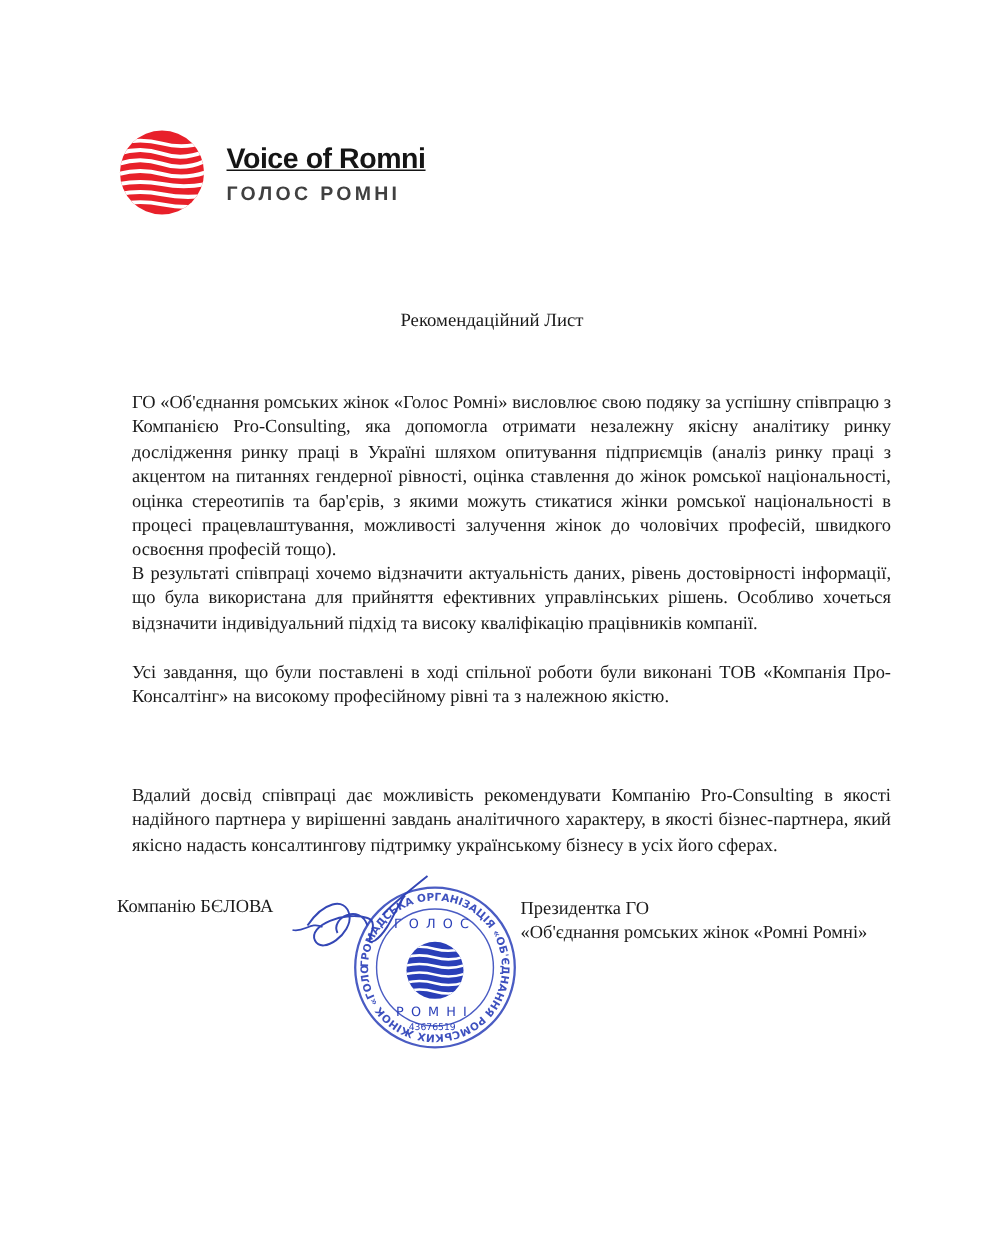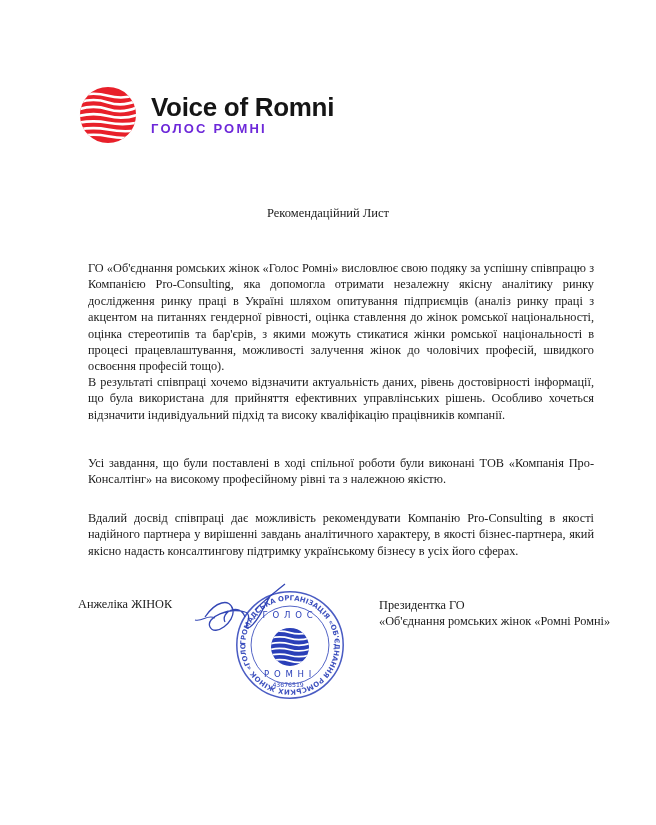--- a/index.html
+++ b/index.html
@@ -1,29 +1,29 @@
 <!DOCTYPE html>
 <html><head>
   <meta charset="utf-8">
   <style>
     html, body { margin: 0; padding: 0; background: #ffffff; }
     body { width: 656px; height: 825px; position: relative; overflow: hidden; font-family: "Liberation Serif", serif; color: #1a1a1a; }
     .logo { position: absolute; left: 79px; top: 86px; display: flex; align-items: center; }
     .logo-mark { width: 58px; height: 58px; }
     .logo-text { margin-left: 14px; font-family: "Liberation Sans", sans-serif; }
-    .logo-title { font-size: 26px; font-weight: bold; color: #151515; letter-spacing: -0.3px; line-height: 24px; }
-    .logo-sub { font-size: 13px; letter-spacing: 2.2px; color: #6d28d9; font-weight: bold; margin-top: 2px; }
+    .logo-title { font-size: 19px; font-weight: bold; color: #151515; letter-spacing: -0.3px; line-height: 24px; text-decoration: underline; }
+    .logo-sub { font-size: 13px; letter-spacing: 2.2px; color: #404040; font-weight: bold; margin-top: 2px; }
     .doc-title { position: absolute; left: 0; width: 656px; top: 206px; text-align: center; font-size: 12.5px; }
     .para { position: absolute; left: 78px; width: 506px; font-size: 12.3px; line-height: 16.4px; text-align: justify; margin: 10px; }
     .p1 { top: 250px; }
     .p2 { top: 364px; }
-    .p3 { top: 445px; }
-    .p4 { top: 500px; }
+    .p3 { top: 430px; }
+    .p4 { top: 512px; }
     .signer { position: absolute; left: 78px; top: 597px; font-size: 12.3px; }
-    .position { position: absolute; left: 347px; top: 597px; font-size: 12.3px; line-height: 16.4px; margin-left: 32px; }
+    .position { position: absolute; left: 347px; top: 597px; font-size: 12.3px; line-height: 16.4px; }
     .signature { position: absolute; left: 185px; top: 582px; width: 110px; height: 70px; }
     .stamp { position: absolute; left: 233px; top: 588px; width: 114px; height: 114px; }
   </style>
 </head>
 <body>
 
 <div class="logo">
   <svg class="logo-mark" viewBox="0 0 60 60">
     <defs>
       <clipPath id="lc">
@@ -47,21 +47,21 @@
   </div>
 </div>
 
 <div class="doc-title">Рекомендаційний Лист</div>
 
 <p class="para p1">ГО «Об'єднання ромських жінок «Голос Ромні» висловлює свою подяку за успішну співпрацю з Компанією Pro-Consulting, яка допомогла отримати незалежну якісну аналітику ринку дослідження ринку праці в Україні шляхом опитування підприємців (аналіз ринку праці з акцентом на питаннях гендерної рівності, оцінка ставлення до жінок ромської національності, оцінка стереотипів  та бар'єрів, з якими можуть стикатися жінки ромської національності в процесі працевлаштування,  можливості залучення жінок до чоловічих професій, швидкого освоєння професій тощо).</p>
 <p class="para p2">В результаті співпраці хочемо відзначити актуальність даних, рівень достовірності інформації, що була використана для прийняття ефективних управлінських рішень. Особливо хочеться відзначити індивідуальний підхід та високу кваліфікацію працівників компанії.</p>
 <p class="para p3">Усі завдання, що були поставлені в ході спільної роботи були виконані ТОВ «Компанія Про-Консалтінг» на високому професійному рівні та з належною якістю.</p>
 <p class="para p4">Вдалий досвід співпраці дає можливість рекомендувати Компанію Pro-Consulting в якості надійного партнера у вирішенні завдань аналітичного характеру, в якості бізнес-партнера, який якісно надасть консалтингову підтримку українському бізнесу в усіх його сферах.</p>
 
-<div class="signer">Анжеліка ЖІНОК</div>
+<div class="signer">Компанію БЄЛОВА</div>
 
 <svg class="signature" viewBox="0 0 110 70">
   <path d="M20 35 C30 20, 45 15, 48 28 C50 40, 30 55, 25 45 C20 35, 45 25, 60 30 C70 33, 55 50, 65 45 C75 38, 80 20, 85 15 M40 40 C35 30, 55 20, 60 35 M70 28 C75 22, 90 10, 100 2" stroke="#3447b5" stroke-width="1.3" fill="none"></path>
   <path d="M10 38 C18 40, 22 32, 30 36" stroke="#3447b5" stroke-width="1.1" fill="none"></path>
 </svg>
 
 <svg class="stamp" viewBox="0 0 120 120">
   <defs>
     <path id="outerArc" d="M60,60 m-47,0 a47,47 0 1,1 94,0 a47,47 0 1,1 -94,0"></path>
     <clipPath id="sc">

